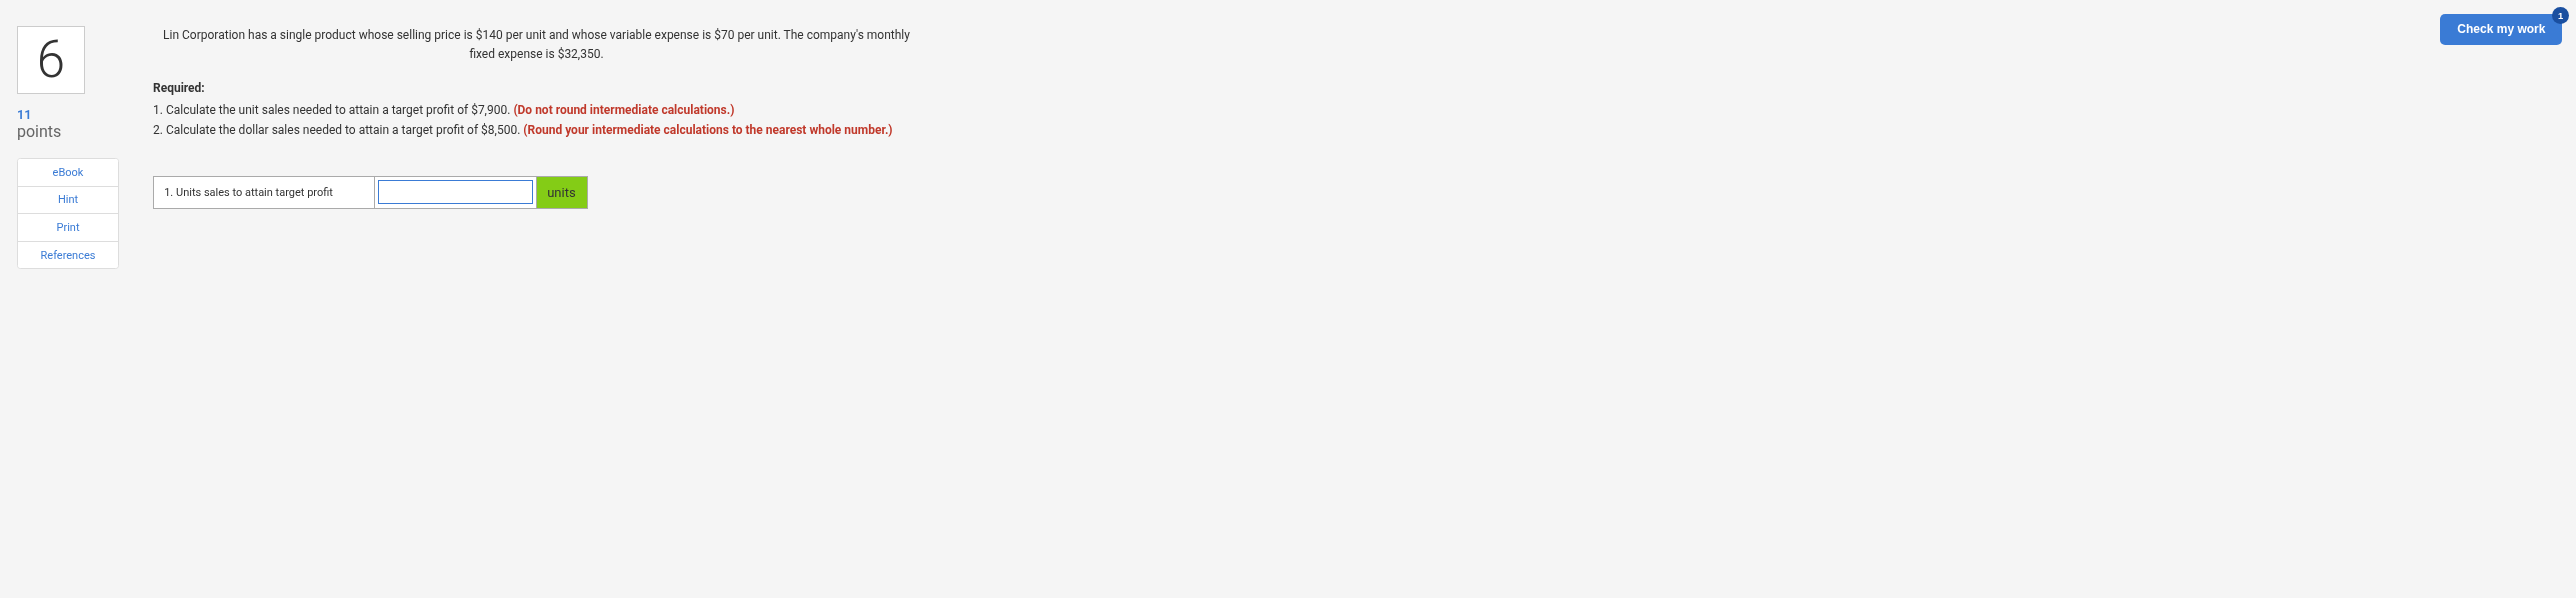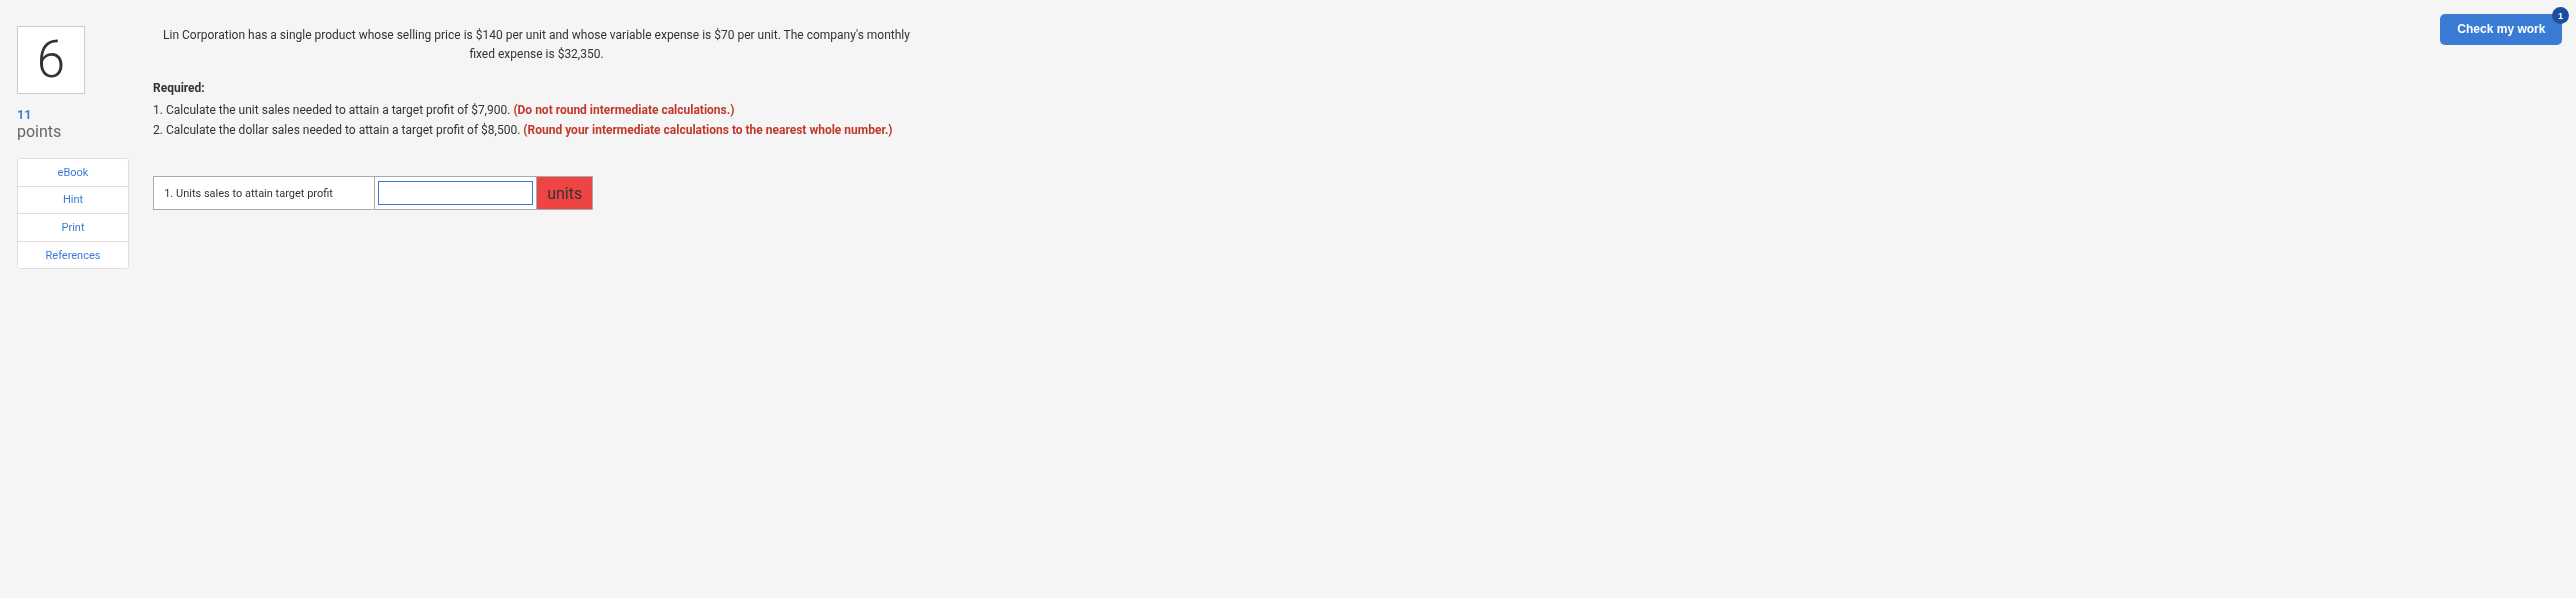--- a/index.html
+++ b/index.html
@@ -100,21 +100,21 @@
     }
 
     .sidebar-links {
       display: flex;
       flex-direction: column;
       gap: 0;
       border: 0.9px solid #ddd;
       border-radius: 3.4px;
       overflow: hidden;
       background: #fff;
-      width: 112px;
+      width: 102px;
     }
 
     .sidebar-link {
       color: #3a7bd5;
       padding: 6.8px 13.6px;
       cursor: pointer;
       font-size: 11px;
       text-align: center;
       border-bottom: 0.9px solid #ddd;
       background: #fff;
@@ -185,24 +185,24 @@
       width: 100%;
       border: 1.7px solid #3a7bd5;
       outline: none;
       padding: 3.4px 5.1px;
       font-size: 11px;
       background: #fff;
       height: 24px;
     }
 
     .answer-table .unit-cell {
-      background-color: #ef4444;
+      background-color: #84cc16;
       min-width: 51px;
       color: #333;
-      font-size: 16px;
+      font-size: 13px;
     }
   </style>
 </head>
 <body>
 
 <div class="page-wrapper">
 
   <div class="top-right">
     <button class="check-my-work-btn">
       <span>Check my work</span>

